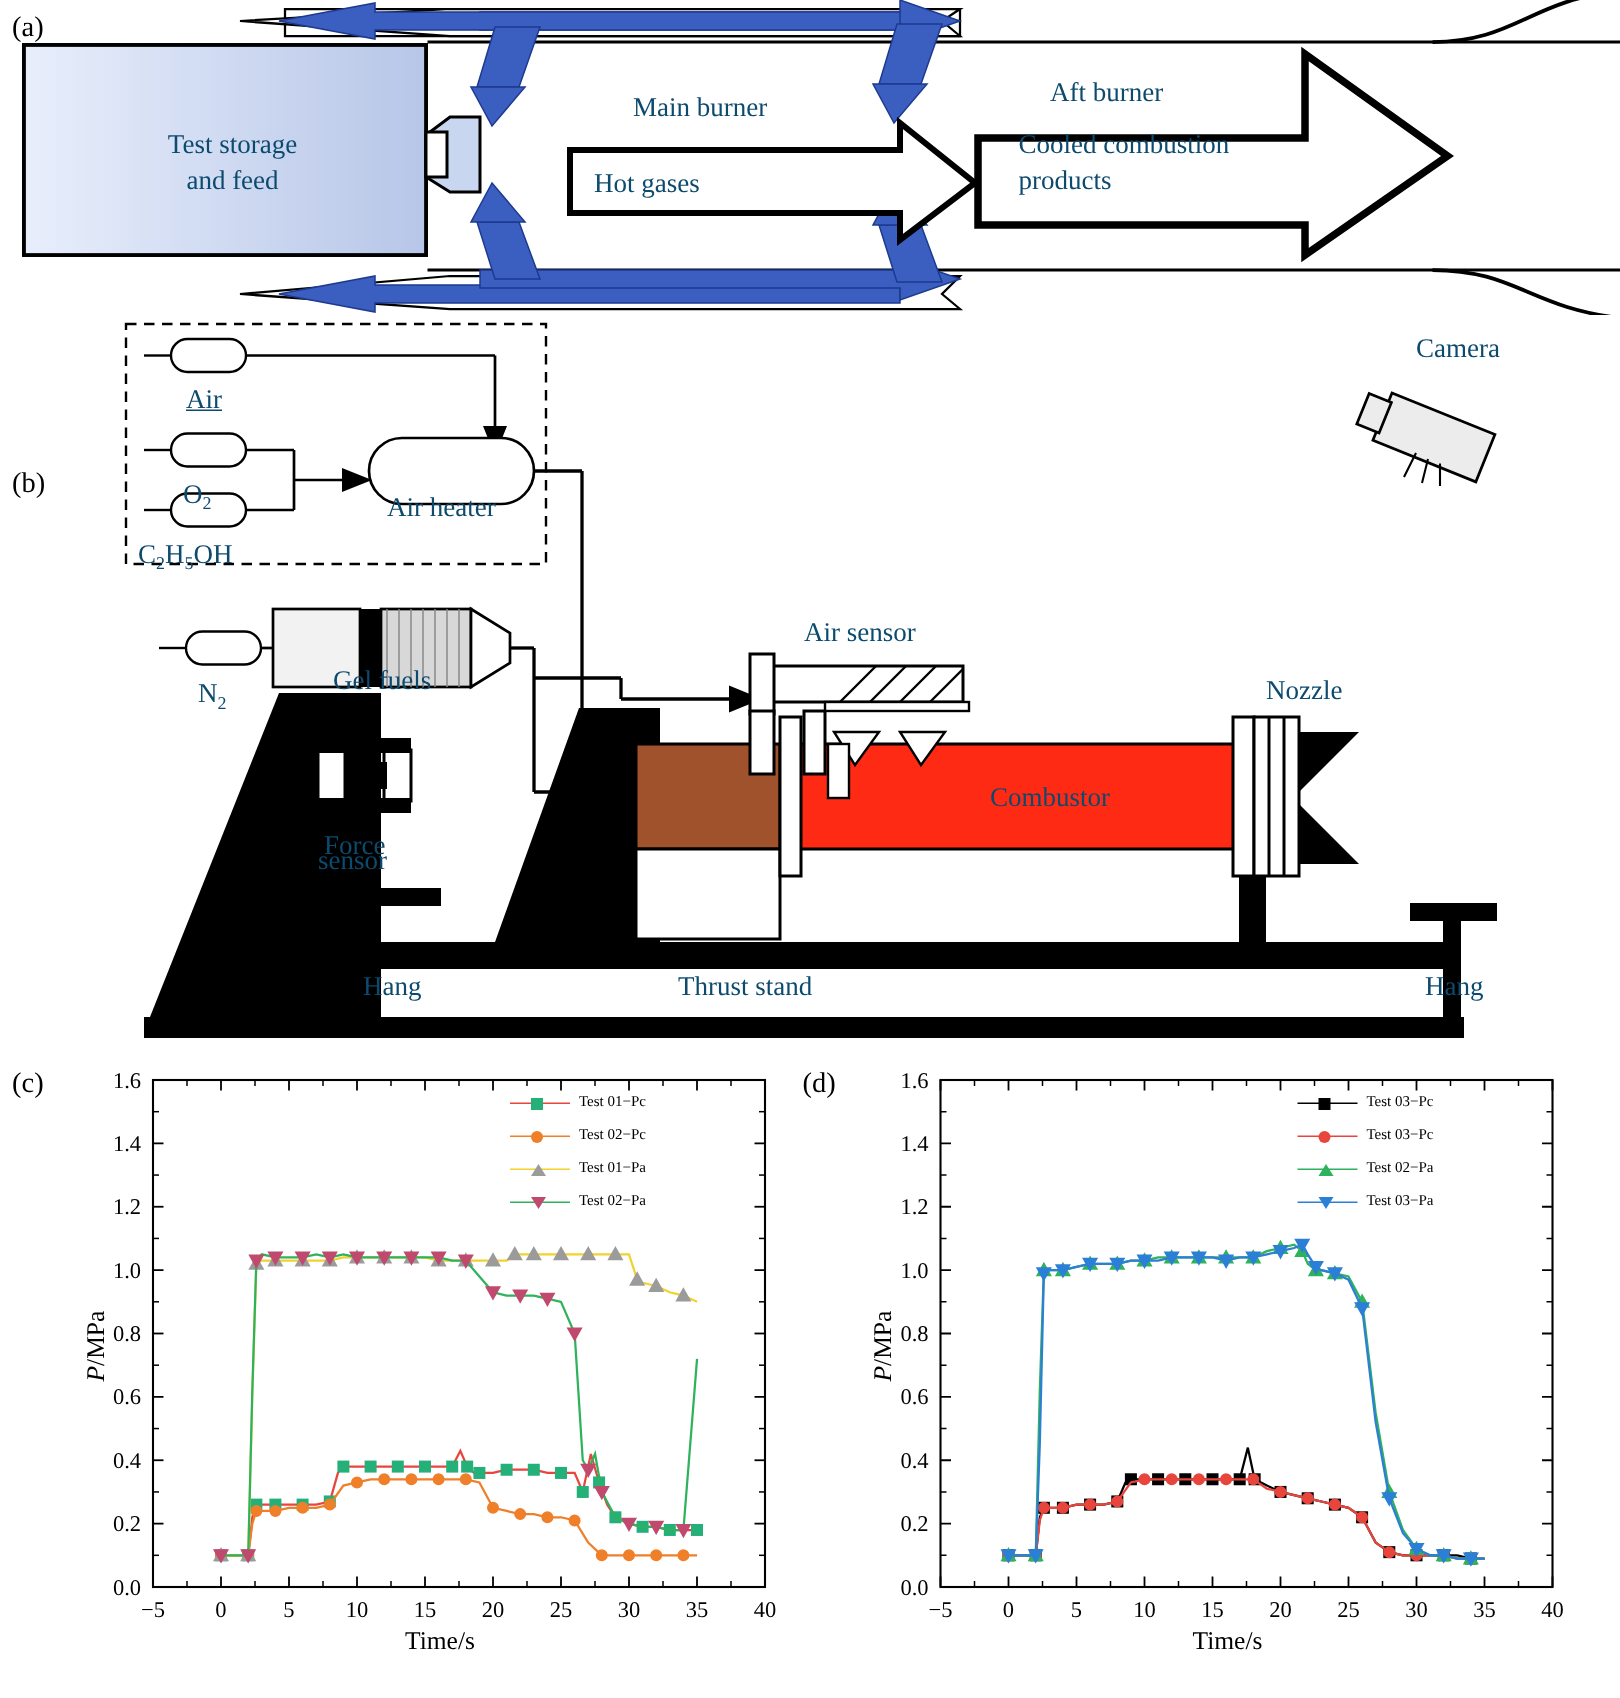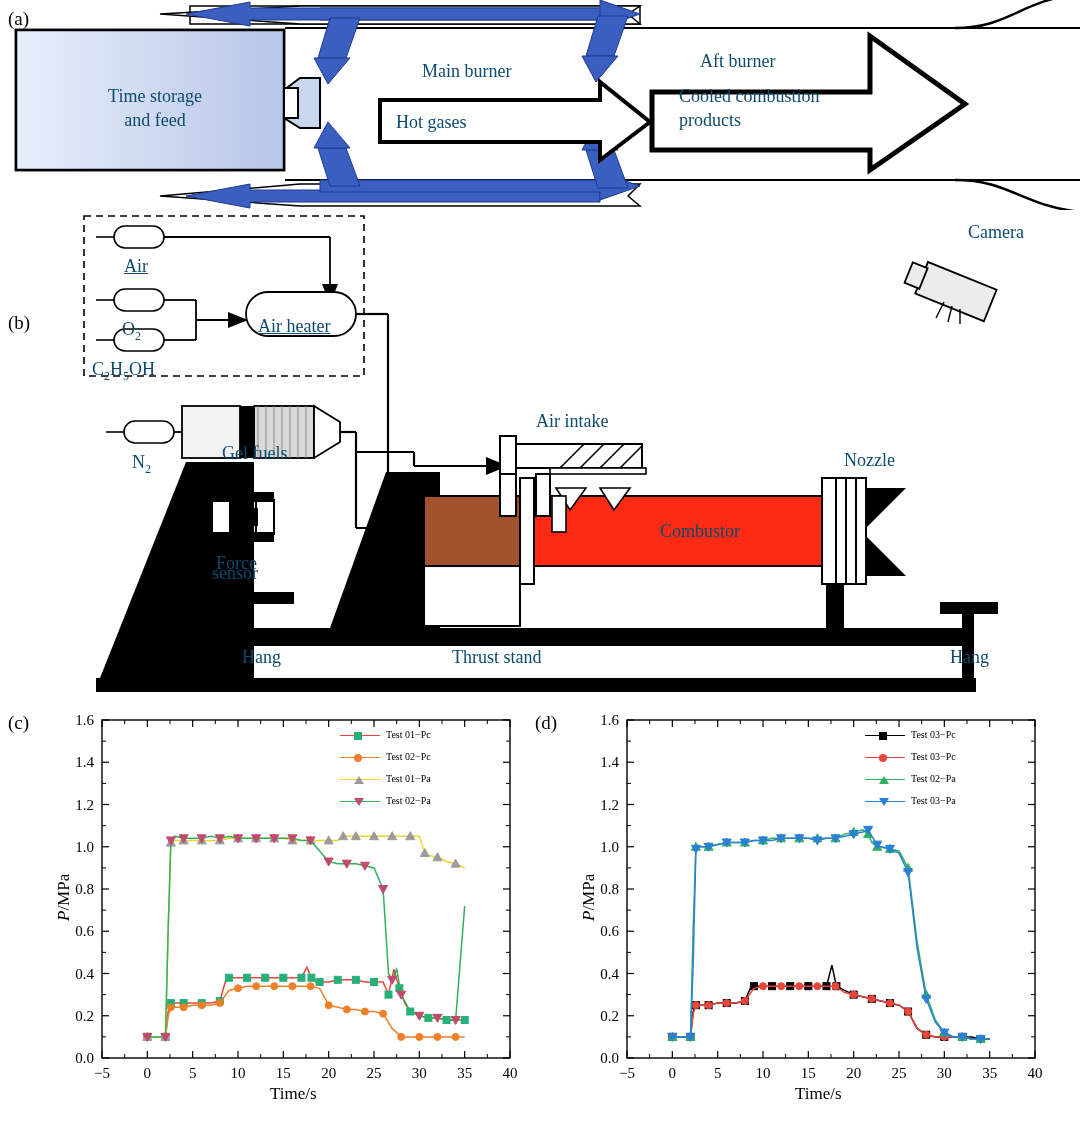--- a/index.html
+++ b/index.html
@@ -114,21 +114,21 @@
     <path d="M328,122 L350,148 L314,148 Z" fill="#3b5fc0" stroke="#1d3a8f" stroke-width="1"></path>
     <path d="M586,150 L614,150 L628,188 L598,188 Z" fill="#3b5fc0" stroke="#1d3a8f" stroke-width="1"></path>
     <path d="M596,124 L618,150 L582,150 Z" fill="#3b5fc0" stroke="#1d3a8f" stroke-width="1"></path>
 
     <path d="M380,100 L600,100 L600,82 L650,122 L600,160 L600,142 L380,142 Z" fill="#fff" stroke="#000" stroke-width="4"></path>
 
     <path d="M652,92 L870,92 L870,36 L965,104 L870,170 L870,150 L652,150 Z" fill="#fff" stroke="#000" stroke-width="5"></path>
   </svg>
 </div>
 
-<div class="txt center" style="left:95px; top:86px; width:120px;">Time storage</div>
+<div class="txt center" style="left:95px; top:86px; width:120px;">Test storage</div>
 <div class="txt center" style="left:95px; top:110px; width:120px;">and feed</div>
 <div class="txt" style="left:422px; top:61px;">Main burner</div>
 <div class="txt" style="left:396px; top:112px;">Hot gases</div>
 <div class="txt" style="left:700px; top:51px;">Aft burner</div>
 <div class="txt" style="left:679px; top:86px;">Cooled combustion</div>
 <div class="txt" style="left:679px; top:110px;">products</div>
 
 <div class="panel-label" style="left:8px; top:312px;">(b)</div>
 
 <div class="abs" style="left:0px; top:210px; width:1080px; height:490px;">
@@ -244,32 +244,32 @@
       <line x1="944" y1="92" x2="936" y2="108"></line>
       <line x1="952" y1="96" x2="948" y2="112"></line>
       <line x1="960" y1="99" x2="960" y2="114"></line>
     </g>
   </svg>
 </div>
 
 <div class="txt" style="left:124px; top:256px;text-decoration:underline;">Air</div>
 <div class="txt" style="left:122px; top:319px;"><span>O</span><sub style="font-size:12px">2</sub></div>
 <div class="txt" style="left:92px; top:359px;"><span>C</span><sub style="font-size:12px">2</sub><span>H</span><sub style="font-size:12px">5</sub><span>OH</span></div>
-<div class="txt" style="left:258px; top:316px;text-decoration:underline;">Air heater</div>
+<div class="txt" style="left:258px; top:328px;">Air heater</div>
 <div class="txt" style="left:132px; top:452px;"><span>N</span><sub style="font-size:12px">2</sub></div>
 <div class="txt" style="left:222px; top:443px;">Gel fuels</div>
 <div class="txt" style="left:216px; top:541px;margin-top:12px;">Force</div>
 <div class="txt" style="left:212px; top:563px;">sensor</div>
 <div class="txt" style="left:242px; top:647px;">Hang</div>
 <div class="txt" style="left:452px; top:647px;">Thrust stand</div>
 <div class="txt" style="left:950px; top:647px;">Hang</div>
-<div class="txt" style="left:536px; top:411px;">Air intake</div>
+<div class="txt" style="left:536px; top:411px;">Air sensor</div>
 <div class="txt" style="left:660px; top:521px;">Combustor</div>
 <div class="txt" style="left:844px; top:450px;">Nozzle</div>
-<div class="txt" style="left:968px; top:222px;text-align:center;">Camera</div>
+<div class="txt" style="left:944px; top:222px;text-align:center;">Camera</div>
 
 <div class="panel-label" style="left:8px; top:712px;">(c)</div>
 <div class="chart-wrap" id="chart-c" style="left:40px; top:706px; width:490px; height:420px;">
     <svg width="490" height="420" viewBox="0 0 490 420">
       <rect x="62" y="14" width="408" height="338" fill="none" stroke="#000" stroke-width="1.4"></rect>
       <line x1="62" y1="352" x2="62" y2="345" stroke="#000" stroke-width="1.2"></line>
       <line x1="62" y1="14" x2="62" y2="21" stroke="#000" stroke-width="1.2"></line>
       <text x="62" y="372" text-anchor="middle" font-size="15" font-family="&quot;Liberation Serif&quot;, serif">−5</text>
       <line x1="107.33333333333333" y1="352" x2="107.33333333333333" y2="345" stroke="#000" stroke-width="1.2"></line>
       <line x1="107.33333333333333" y1="14" x2="107.33333333333333" y2="21" stroke="#000" stroke-width="1.2"></line>

